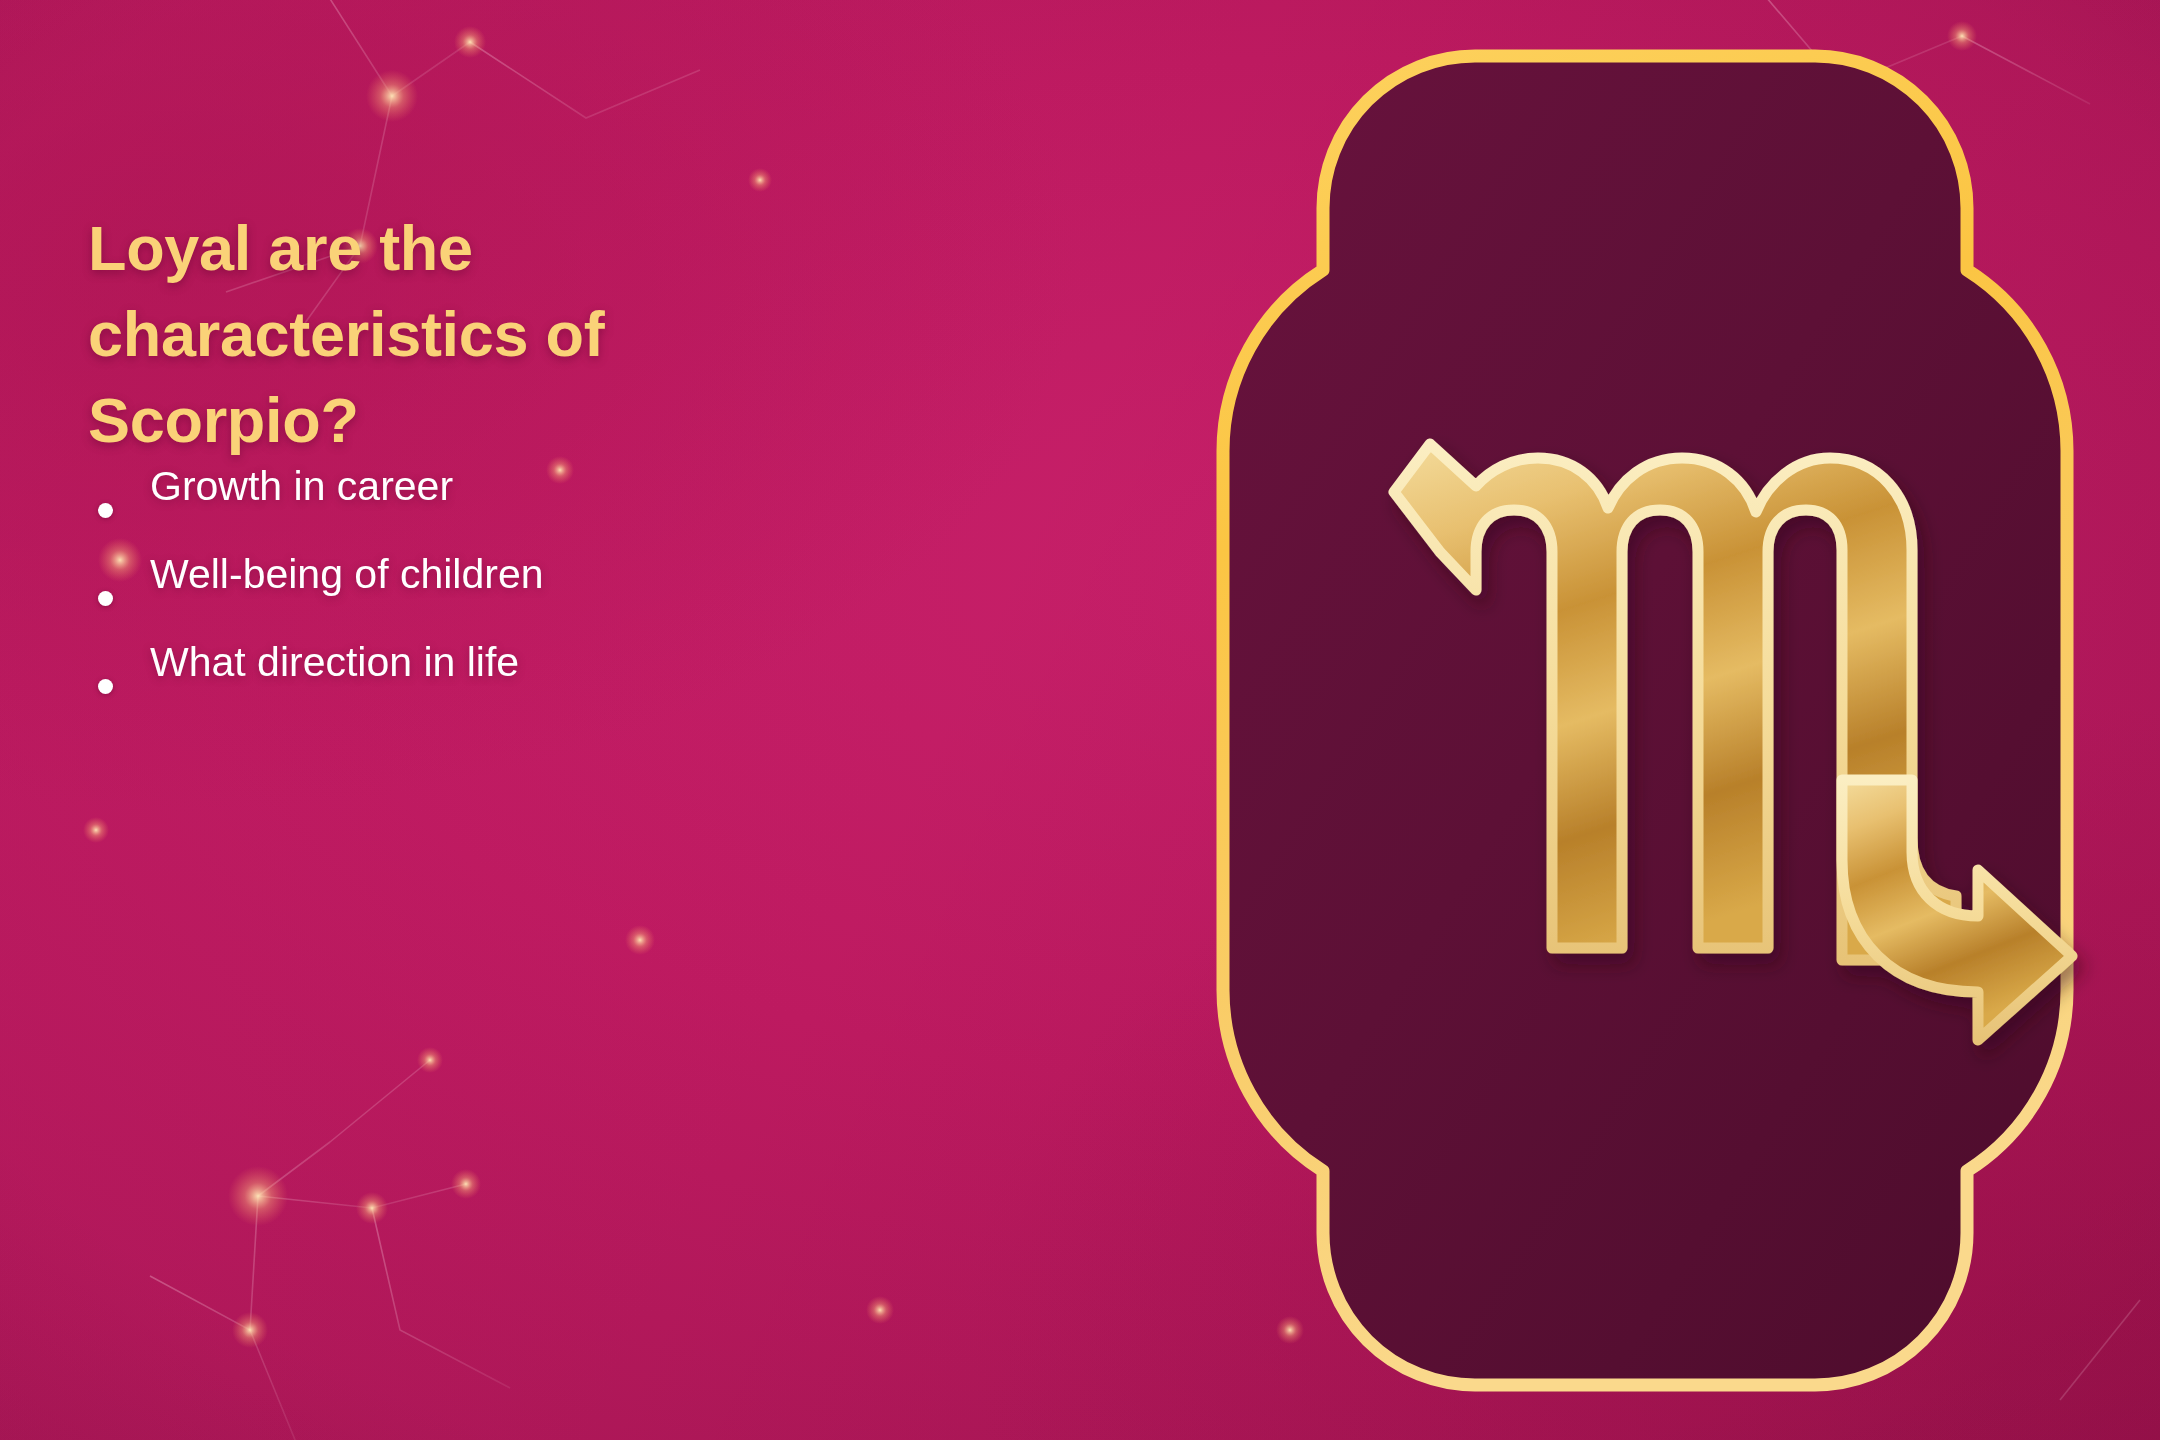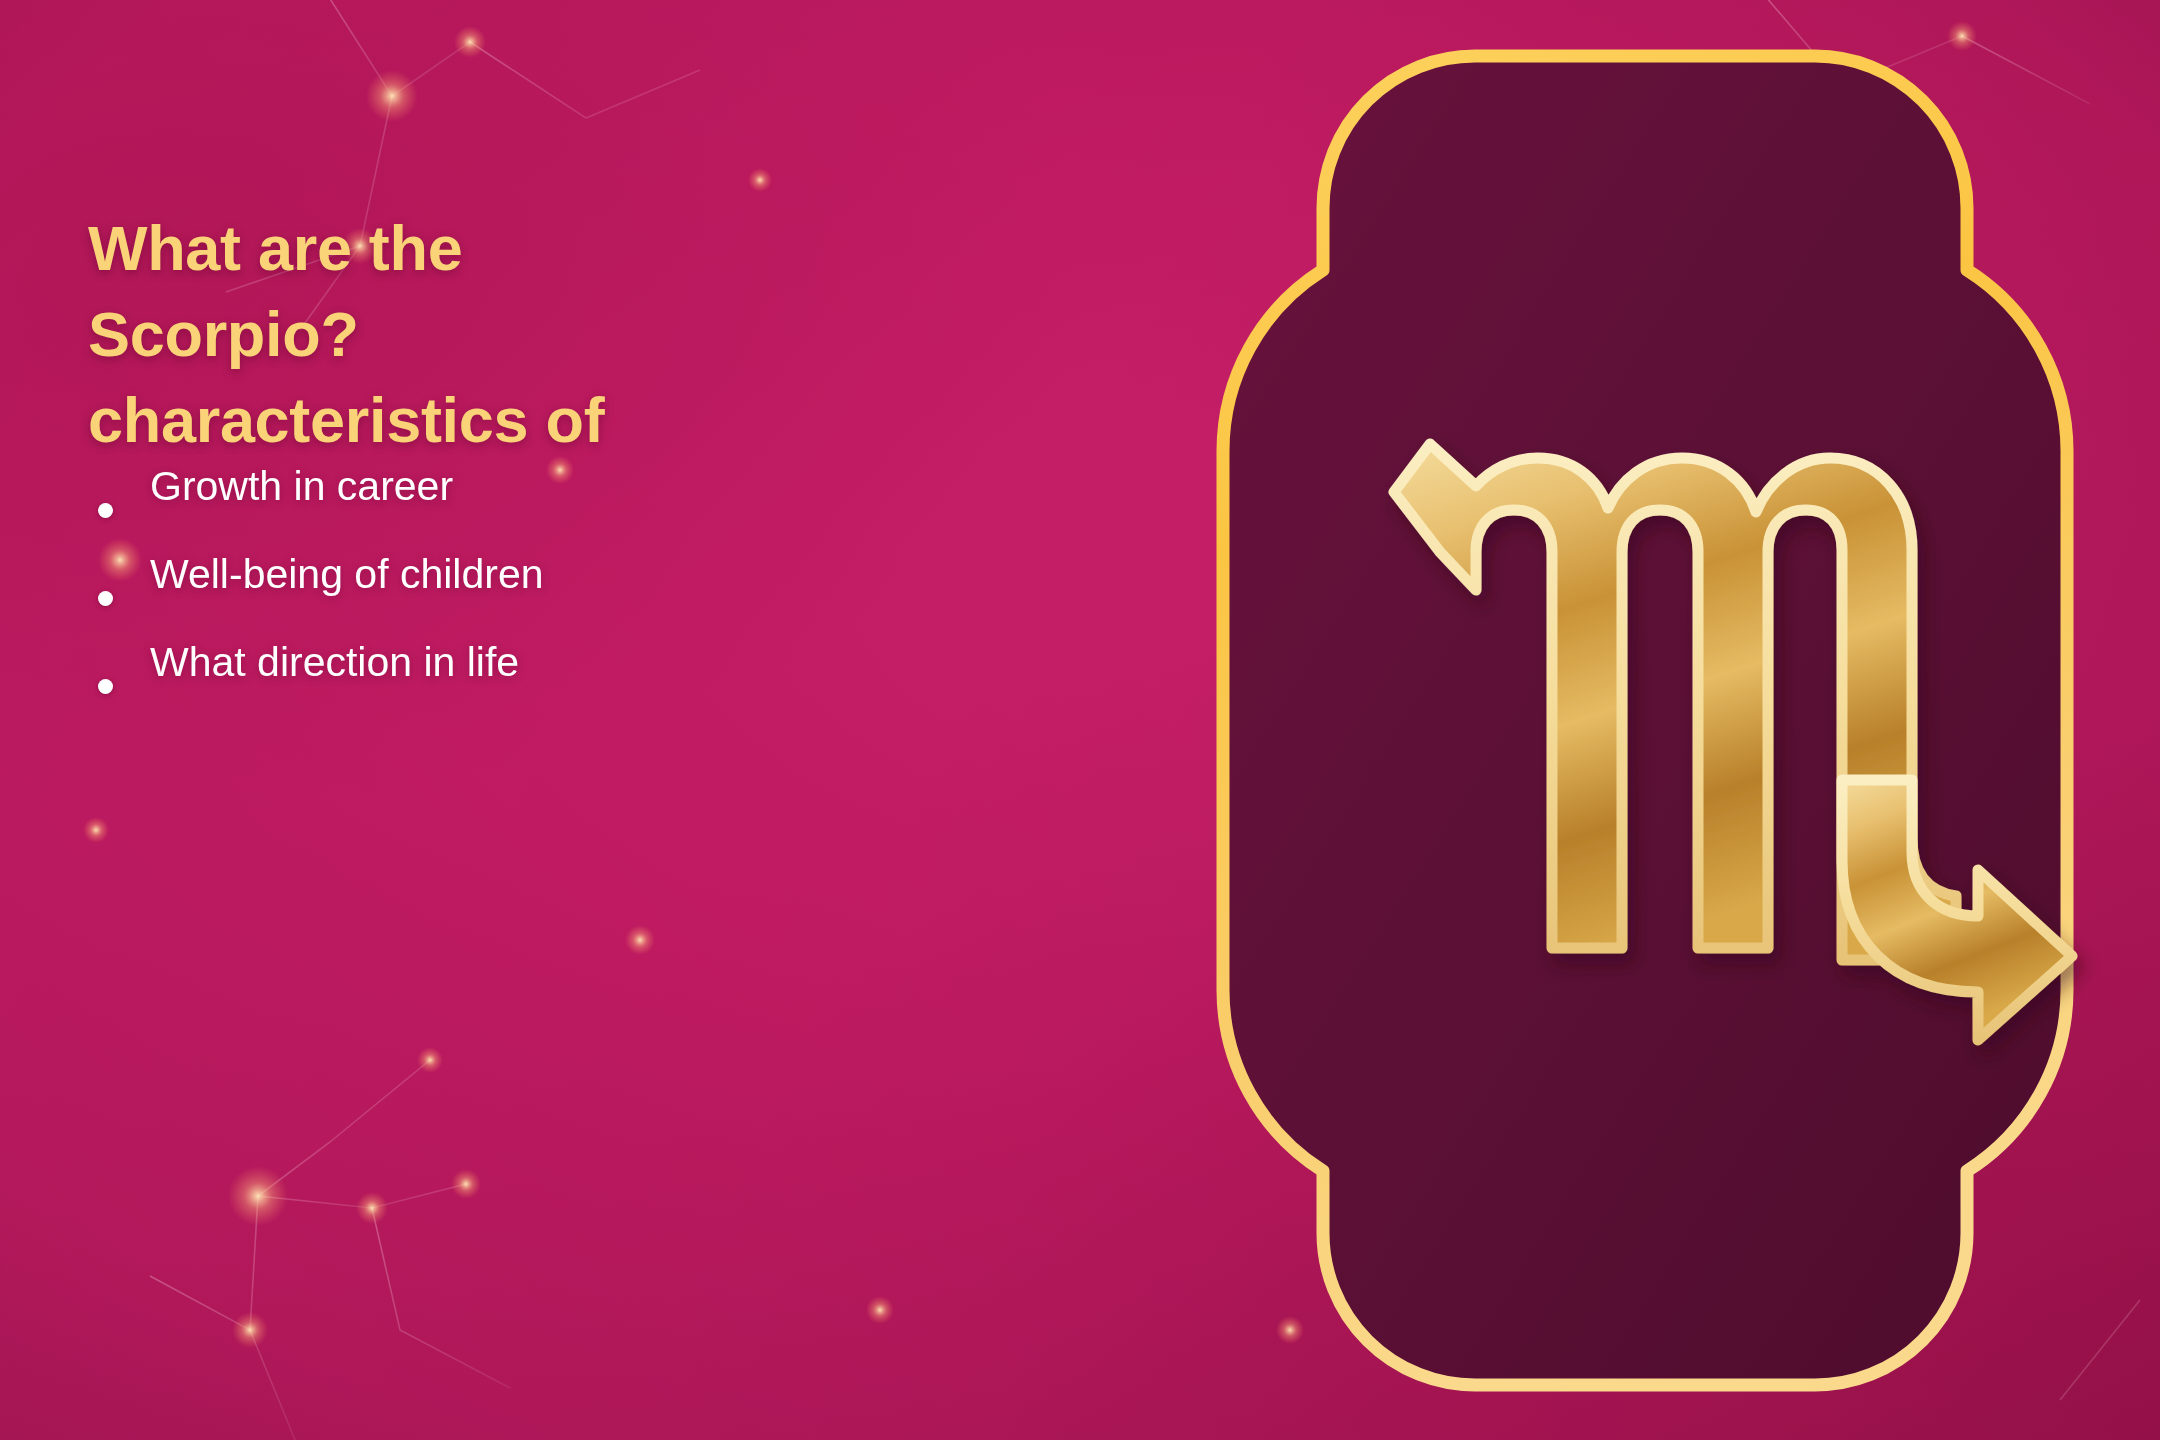--- a/index.html
+++ b/index.html
@@ -134,23 +134,23 @@
       <circle cx="1980" cy="660" r="13" fill="url(#starGlow)"></circle>
       <circle cx="880" cy="1310" r="14" fill="url(#starGlow)"></circle>
       <circle cx="760" cy="180" r="12" fill="url(#starGlow)"></circle>
     </g>
   </svg>
   <div class="bg-vign"></div>
 
   <div class="left">
 
     <h1 class="headline">
-      <span class="ln">What are the</span>
+      <span class="ln">Loyal are the</span>
+      <span class="ln">characteristics of</span>
       <span class="ln">Scorpio?</span>
-      <span class="ln">characteristics of</span>
     </h1>
 
     <ul class="bullets">
       <li>
         <span class="dot"></span>
         <span>Growth in career</span>
       </li>
       <li>
         <span class="dot"></span>
         <span>Well-being of children</span>

